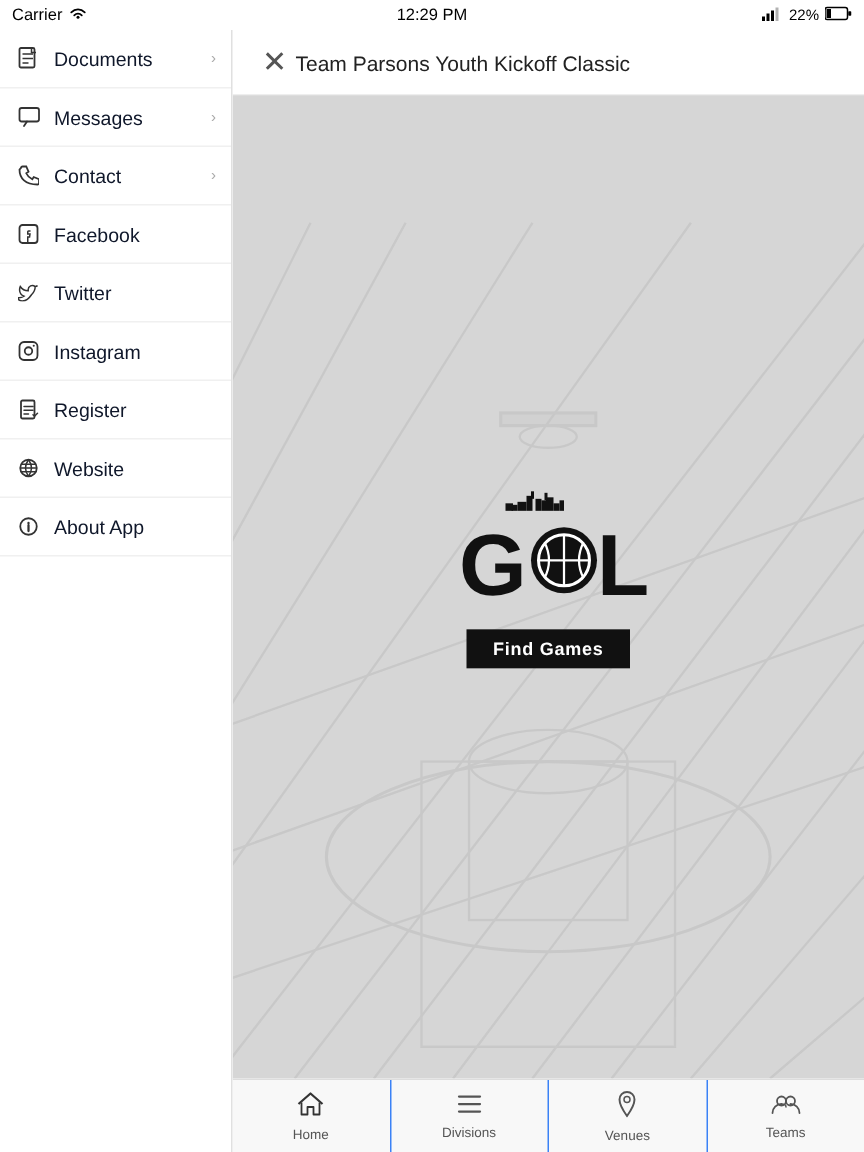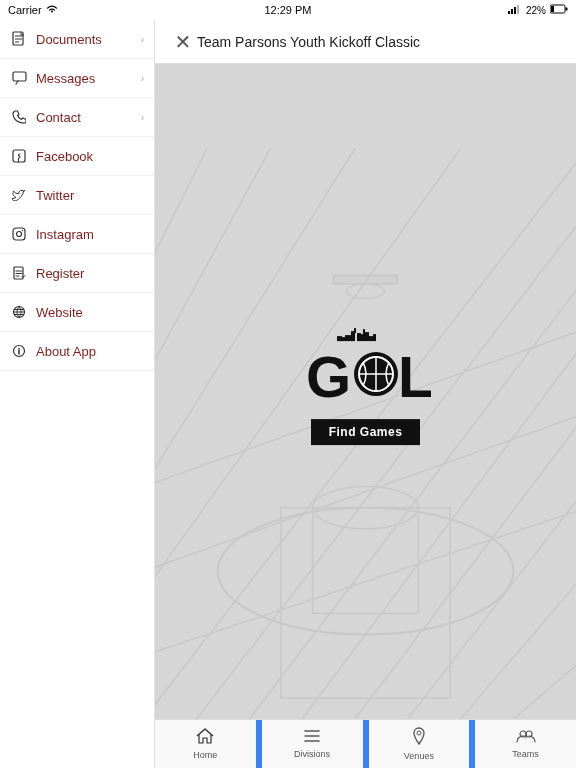--- a/index.html
+++ b/index.html
@@ -63,21 +63,21 @@
       margin-right: 8px;
       display: flex;
       align-items: center;
       justify-content: center;
       font-size: 13px;
       flex-shrink: 0;
     }
 
     .sidebar-label {
       font-size: 13px;
-      color: #7f1d1d;
+      color: #0f172a;
       flex: 1;
     }
 
     .sidebar-chevron {
       font-size: 10px;
       color: #aaa;
     }
 
     
     .main-content {
@@ -154,21 +154,21 @@
       align-items: stretch;
     }
     .tab-item {
       flex: 1;
       display: flex;
       flex-direction: column;
       align-items: center;
       justify-content: center;
       cursor: pointer;
       gap: 2px;
-      border-right: 6px solid #3b82f6;
+      border-right: 1px solid #3b82f6;
     }
     .tab-item:last-child { border-right: none; }
     .tab-icon { font-size: 16px; color: #555; }
     .tab-label { font-size: 9px; color: #555; font-weight: 400; }
 
     
     .court-svg {
       position: absolute;
       inset: 0;
       width: 100%;

